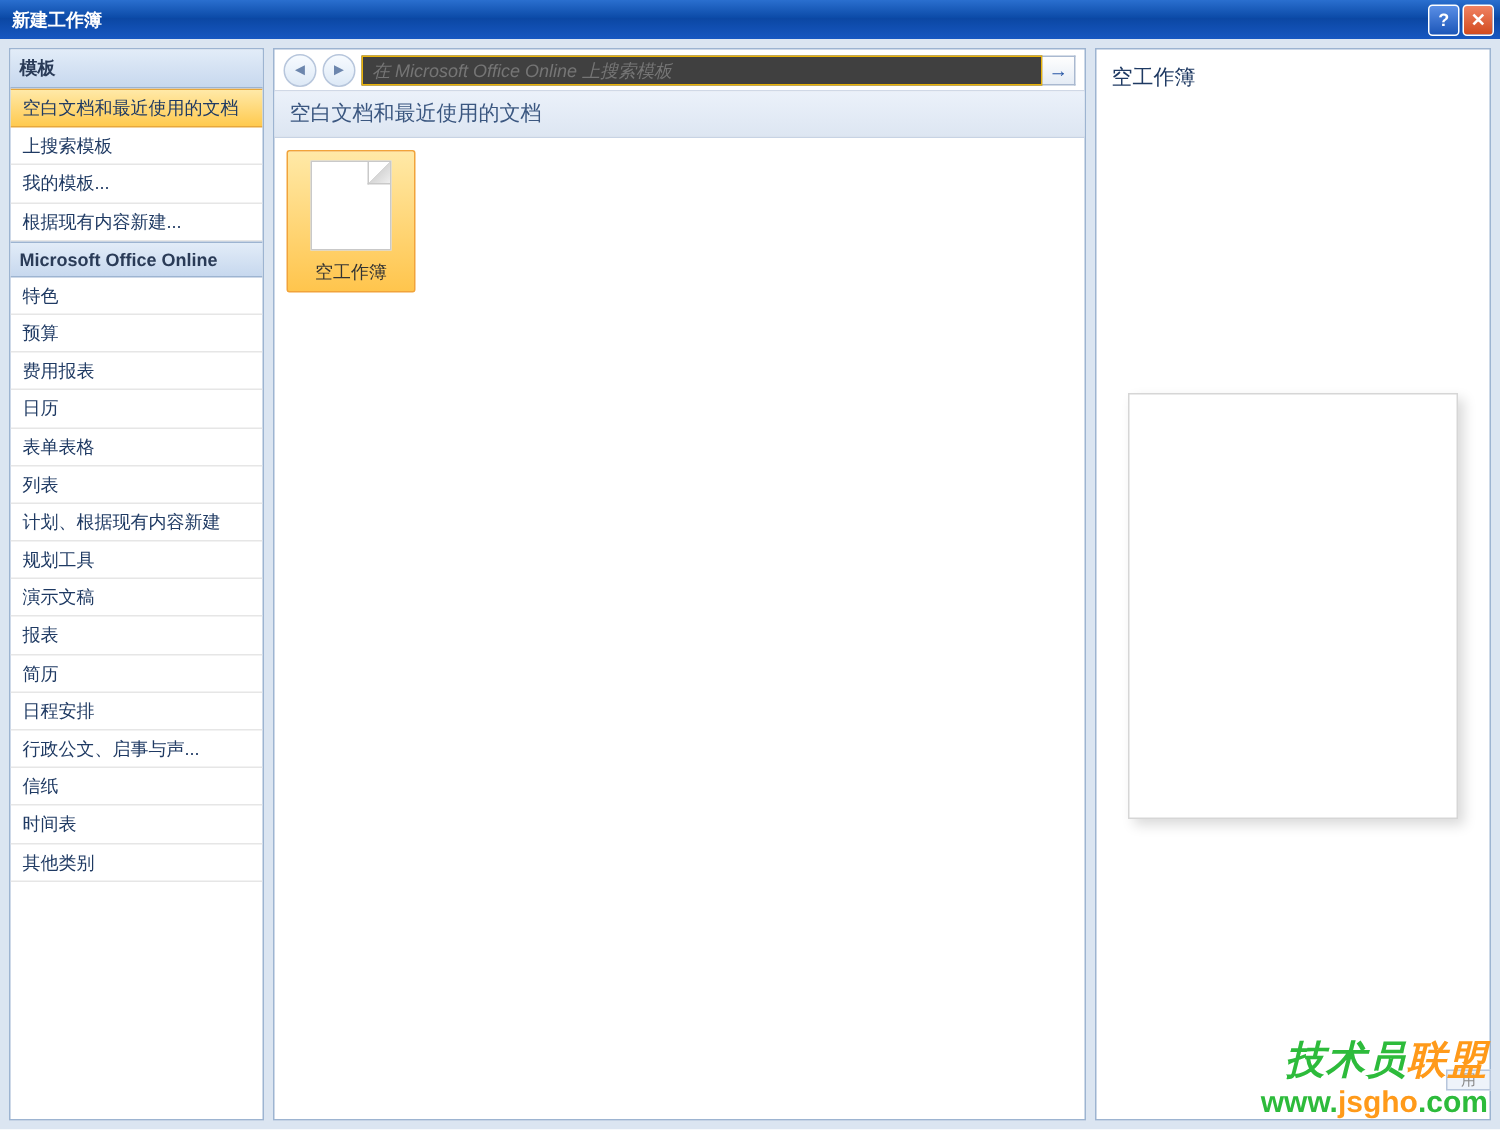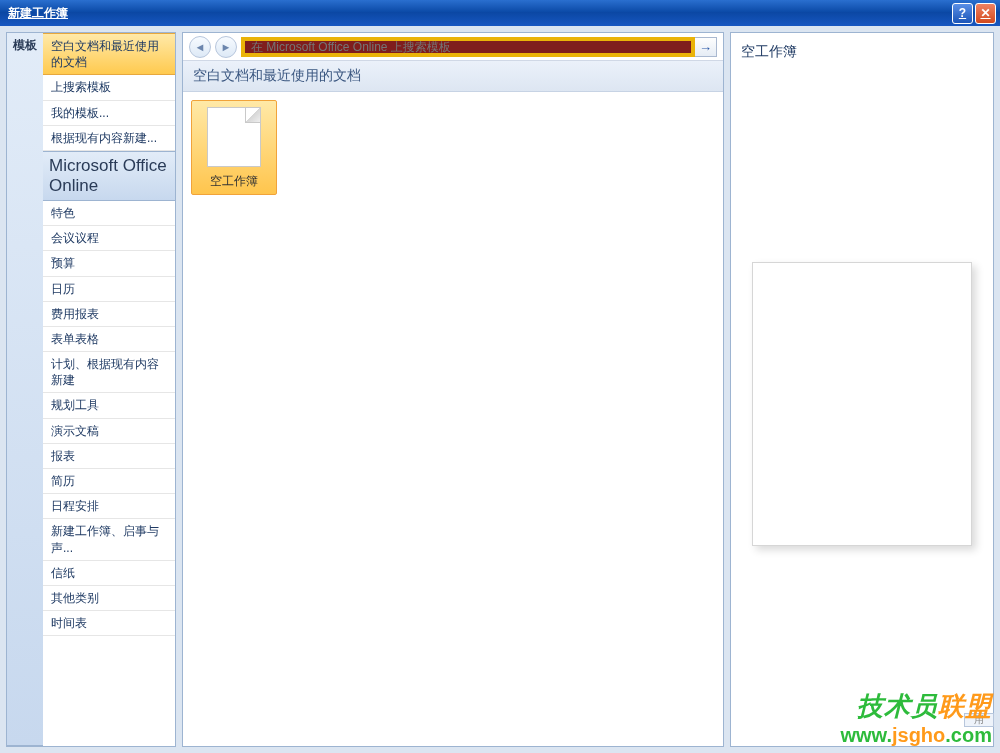--- a/index.html
+++ b/index.html
@@ -1,78 +1,78 @@
 <!DOCTYPE html>
 <html><head>
 <meta charset="utf-8">
 <style>
 * { margin: 0; padding: 0; box-sizing: border-box; font-family: "Microsoft YaHei", "SimSun", Tahoma, sans-serif; }
 body { background: #fff; width: 1000px; height: 753px; overflow: hidden; position: relative; }
 
 .titlebar {
   height: 26px;
   background: linear-gradient(to bottom, #2a6fcf 0%, #0c4ba8 45%, #0b47a3 46%, #1757c1 100%);
-  display: flex; align-items: center; padding: 0 4px; color: #fff; text-decoration: underline;
+  display: flex; align-items: center; padding: 0 4px; color: #fff;
 }
 .titlebar .title { font-size: 12px; font-weight: bold; flex: 1; padding-left: 4px; }
 .titlebar .tbtn {
   width: 21px; height: 21px; margin-left: 2px; border-radius: 3px;
   display: flex; align-items: center; justify-content: center; font-size: 12px; font-weight: bold;
   border: 1px solid #fff;
 }
 .help-btn { background: linear-gradient(#5a8fe6, #1c56b8); color:#fff; }
 .close-btn { background: linear-gradient(#f08262, #d24a1e); color:#fff; }
 
 .body-area {
   position: absolute; top: 26px; left: 0; right: 0; bottom: 0;
   background: #dbe5f1; padding: 6px; display: flex; gap: 6px;
 }
 
 .sidebar {
   width: 170px; flex-shrink: 0;
   border: 1px solid #9db4d1; background: #fff;
-  display: flex; flex-direction: row;
+  display: flex; flex-direction: column;
 }
 .sidebar-header {
   background: linear-gradient(#e2ecf8, #c7d8ee);
   font-size: 12px; font-weight: bold; color: #2a3b57;
   padding: 4px 6px; border-bottom: 1px solid #9db4d1;
 }
 .sidebar-list { flex: 1; overflow: auto; }
 .sidebar-item {
   font-size: 12px; color: #1f3a63; padding: 4px 8px;
   border-bottom: 1px solid #e6e6e6; cursor: pointer; line-height: 1.35;
 }
 .sidebar-item.selected {
   background: linear-gradient(#ffe9a8, #ffca4f);
   border: 1px solid #e7a83d; border-left: none; border-right: none;
 }
 .sidebar-section {
   background: linear-gradient(#e2ecf8, #c7d8ee);
-  font-size: 17px; font-weight: normal; color: #2a3b57;
+  font-size: 12px; font-weight: bold; color: #2a3b57;
   padding: 4px 6px; border-top: 1px solid #9db4d1; border-bottom: 1px solid #9db4d1;
 }
 
 .main-panel {
   flex: 1; border: 1px solid #9db4d1; background: #fff;
   display: flex; flex-direction: column;
 }
 .toolbar {
   height: 28px; display: flex; align-items: center; gap: 4px;
   padding: 3px 6px; border-bottom: 1px solid #d0d8e6;
 }
 .navbtn {
   width: 22px; height: 22px; border-radius: 50%;
   background: linear-gradient(#f7fbff,#dde9f6); border: 1px solid #b7c6dc;
   display:flex; align-items:center; justify-content:center; font-size:11px; color:#6c86ad;
 }
 .search-wrap { flex: 1; display: flex; }
 .search-input {
-  flex:1; height: 20px; border: 4px solid #eab308; font-size: 12px;
-  padding: 0 6px; color: #a0a0a0; background:#7f1d1d;
+  flex:1; height: 20px; border: 1px solid #eab308; font-size: 12px;
+  padding: 0 6px; color: #a0a0a0; background:#404040;font-style:italic;
 }
 .go-btn {
   width: 22px; height: 20px; border: 1px solid #aab9d0; border-left:none;
   background: linear-gradient(#fefefe,#e5ecf5);
   display:flex; align-items:center; justify-content:center; color:#2957a6; font-size:13px;
 }
 
 .content-title {
   background: linear-gradient(#ebf1fa,#dde6f2);
   padding: 6px 10px; font-size: 14px; color: #3b5780; border-bottom: 1px solid #c7d3e4;
@@ -135,35 +135,35 @@
 
   <div class="sidebar">
     <div class="sidebar-header">模板</div>
     <div class="sidebar-list">
       <div class="sidebar-item selected"><span>空白文档和最近使用的文档</span></div>
       <div class="sidebar-item"><span>上搜索模板</span></div>
       <div class="sidebar-item"><span>我的模板...</span></div>
       <div class="sidebar-item"><span>根据现有内容新建...</span></div>
       <div class="sidebar-section">Microsoft Office Online</div>
       <div class="sidebar-item"><span>特色</span></div>
-      <div class="sidebar-item"><span>会议议程</span></div>
       <div class="sidebar-item"><span>预算</span></div>
+      <div class="sidebar-item"><span>费用报表</span></div>
       <div class="sidebar-item"><span>日历</span></div>
-      <div class="sidebar-item"><span>费用报表</span></div>
       <div class="sidebar-item"><span>表单表格</span></div>
+      <div class="sidebar-item"><span>列表</span></div>
       <div class="sidebar-item"><span>计划、根据现有内容新建</span></div>
       <div class="sidebar-item"><span>规划工具</span></div>
       <div class="sidebar-item"><span>演示文稿</span></div>
       <div class="sidebar-item"><span>报表</span></div>
       <div class="sidebar-item"><span>简历</span></div>
       <div class="sidebar-item"><span>日程安排</span></div>
-      <div class="sidebar-item"><span>新建工作簿、启事与声...</span></div>
+      <div class="sidebar-item"><span>行政公文、启事与声...</span></div>
       <div class="sidebar-item"><span>信纸</span></div>
+      <div class="sidebar-item"><span>时间表</span></div>
       <div class="sidebar-item"><span>其他类别</span></div>
-      <div class="sidebar-item"><span>时间表</span></div>
     </div>
   </div>
 
   <div class="main-panel">
     <div class="toolbar">
       <div class="navbtn">
           <span>◄</span>
         </div>
       <div class="navbtn">
           <span>►</span>

